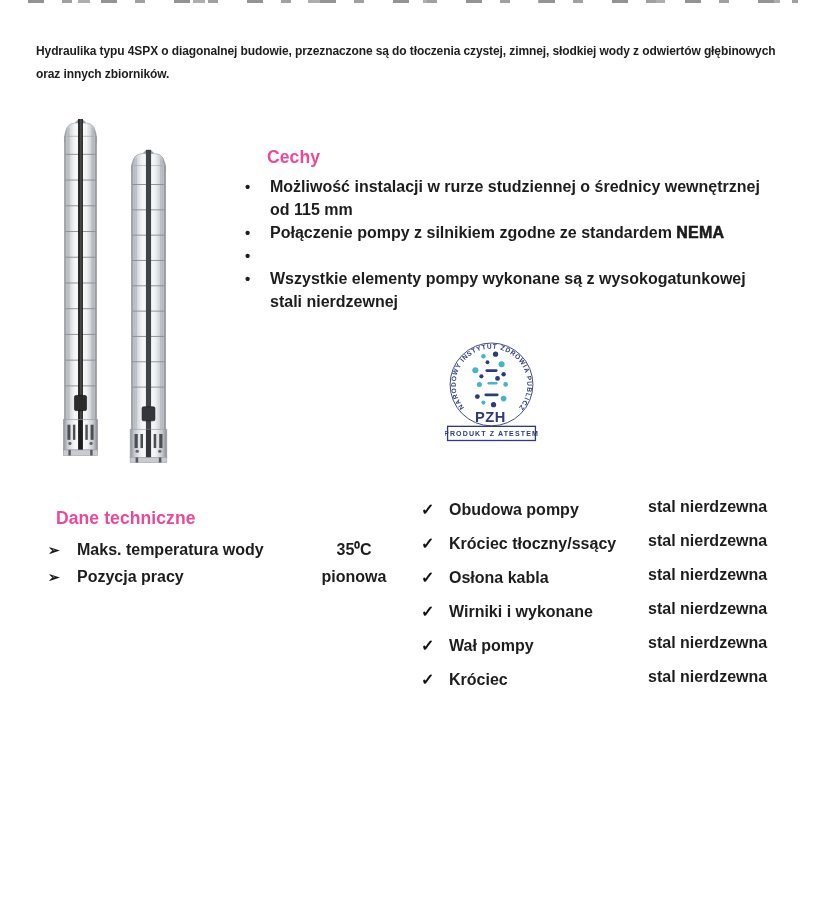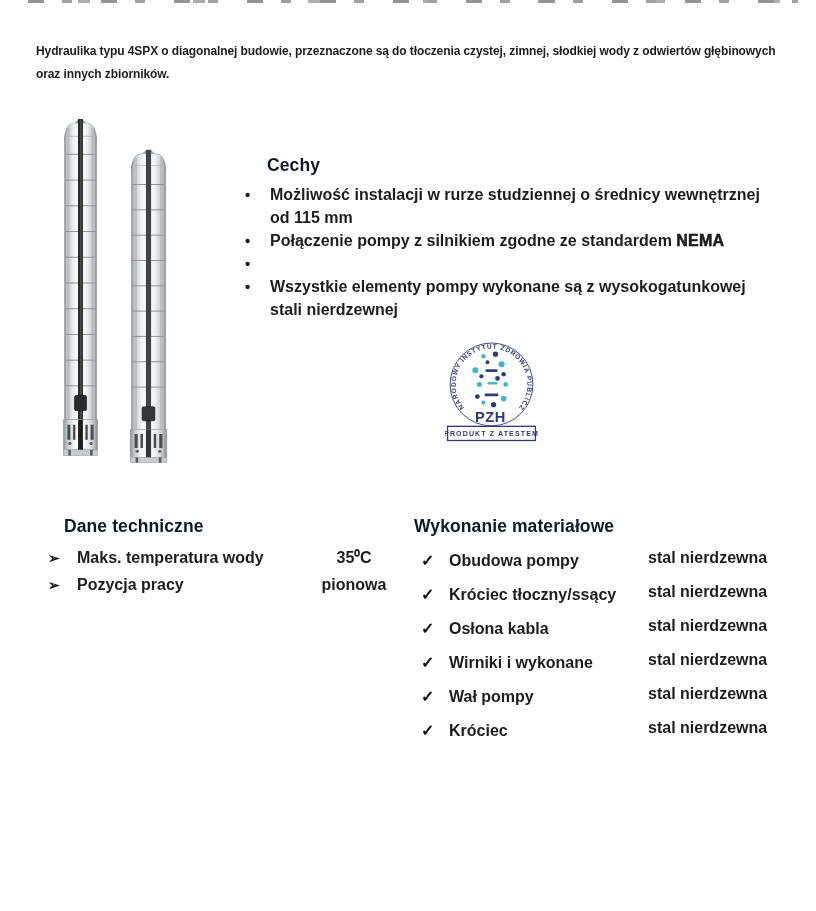--- a/index.html
+++ b/index.html
@@ -10,21 +10,21 @@
   .top-remnant {
     position:absolute; top:0; left:28px; width:770px; height:3px; opacity:.8;
     background:
       repeating-linear-gradient(90deg, #7a7a7a 0 16px, transparent 16px 34px, #8a8a8a 34px 44px, transparent 44px 73px),
       repeating-linear-gradient(90deg, transparent 0 50px, #9a9a9a 50px 62px, transparent 62px 115px);
   }
   .intro {
     position:absolute; left:36px; top:28px; width:756px;
     font-size:12px; font-weight:700; line-height:23px; letter-spacing:-0.1px;
   }
-  .blue-h { font-size:17.5px; font-weight:700; color:#0f172a; margin:16px; letter-spacing:0.1px; }
+  .blue-h { font-size:17.5px; font-weight:700; color:#ec4899; margin:8px; letter-spacing:0.1px; }
 
   .features { position:absolute; left:245px; top:139px; width:522px; }
   .features .blue-h { margin-left:22px; margin-bottom:7px; }
   .features ul { list-style:none; margin:0; padding:0; font-size:16px; font-weight:700; line-height:23px; }
   .features li { display:flex; }
   .features .dot { width:25px; flex:0 0 25px; font-size:15px; }
   .features .b { -webkit-text-stroke:0.5px #111; letter-spacing:0.2px; }
 
   .pump { position:absolute; }
   .pump-left { left:60px; top:116px; }
@@ -178,21 +178,20 @@
       <span class="t-value">35⁰C</span>
     </div>
     <div class="t-row">
       <span class="arrow">➢</span>
       <span class="t-label">Pozycja pracy</span>
       <span class="t-value">pionowa</span>
     </div>
   </section>
 
   <section class="materials">
-    <h2 class="blue-h">Wykonanie materiałowe</h2>
     <div class="m-row">
       <span class="check">✓</span>
       <span class="m-label">Obudowa pompy</span>
       <span class="m-value">stal nierdzewna</span>
     </div>
     <div class="m-row">
       <span class="check">✓</span>
       <span class="m-label">Króciec tłoczny/ssący</span>
       <span class="m-value">stal nierdzewna</span>
     </div>

